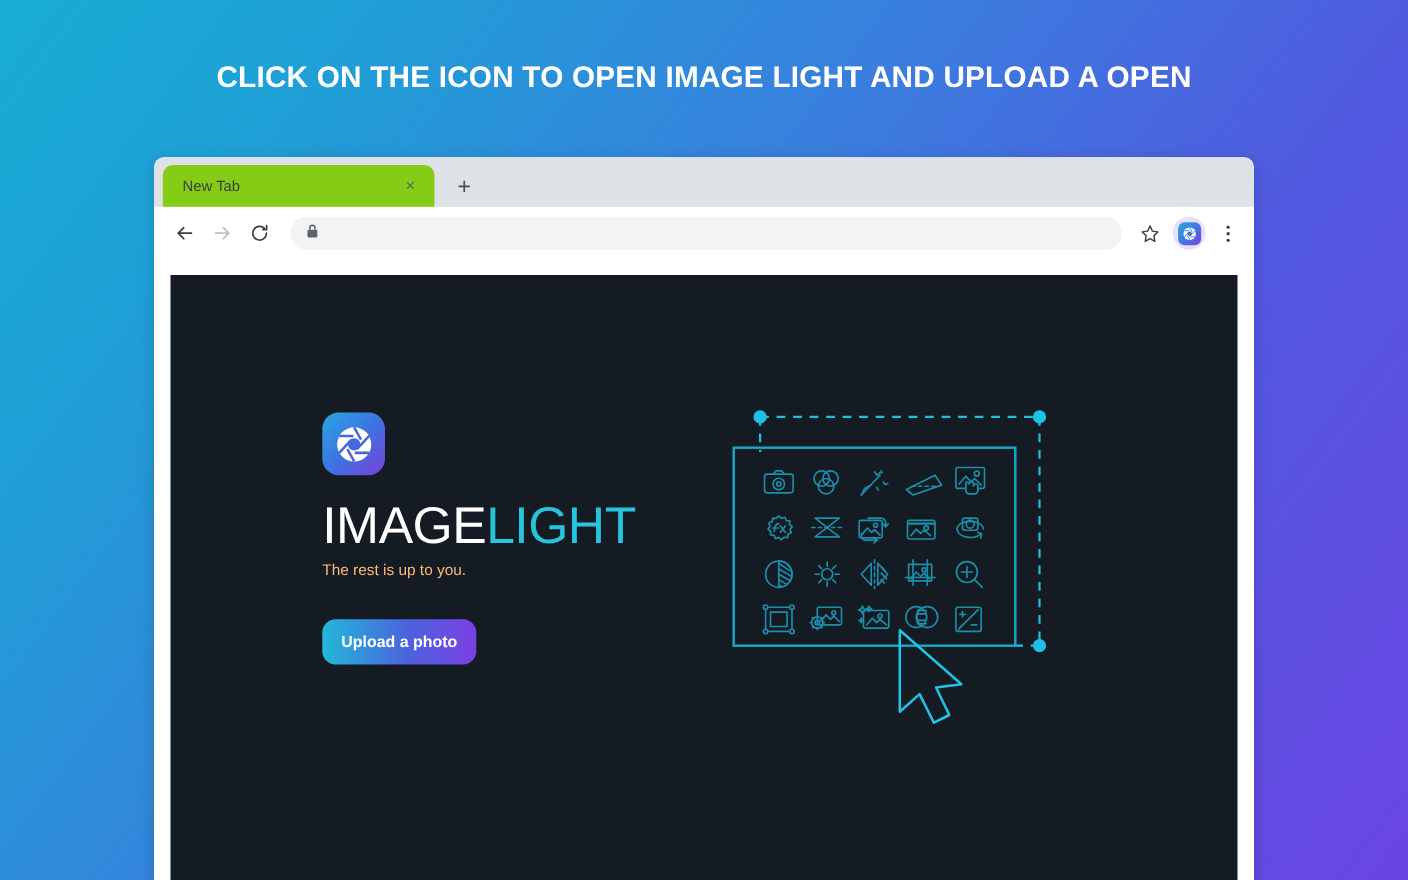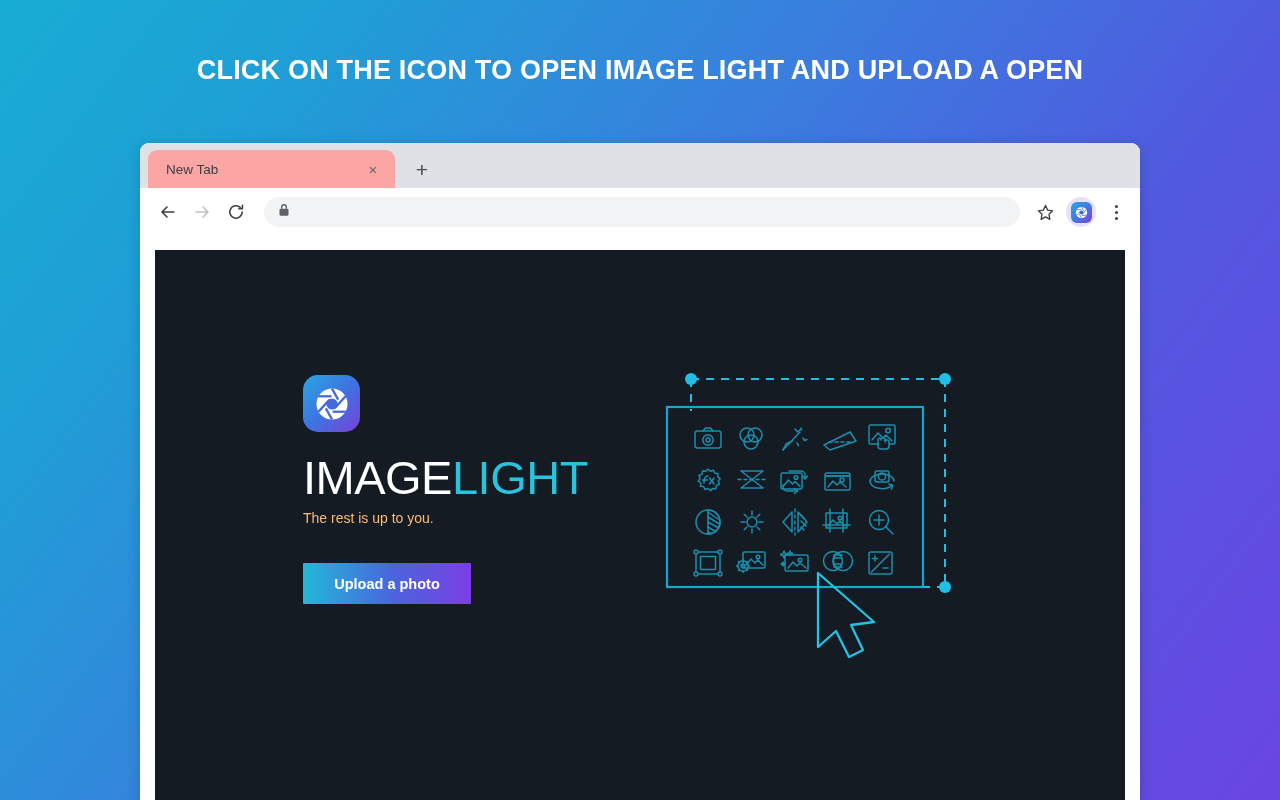--- a/index.html
+++ b/index.html
@@ -40,21 +40,21 @@
   .tabstrip {
     height: 45px;
     background: #dee1e6;
     position: relative;
     display: flex;
     align-items: flex-end;
     padding-left: 8px;
   }
   .tab {
     width: 247px; height: 38px;
-    background: #fca5a5;
+    background: #84cc16;
     border-radius: 9px 9px 0 0;
     display: flex;
     align-items: center;
     padding: 0 12px 0 18px;
     position: relative;
   }
   .tab-title {
     flex: 1;
     font-size: 13.5px;
     color: #3c4043;
@@ -155,21 +155,21 @@
   .app {
     width: 100%; height: 100%;
     background: #151b23;
     position: relative;
     overflow: hidden;
   }
 
   
   .left-block {
     position: absolute;
-    left: 148px; top: 125px;
+    left: 138px; top: 125px;
   }
   .app-logo {
     width: 57px; height: 57px;
     border-radius: 15px;
     background: linear-gradient(135deg, #2aa6e0 0%, #3d74e2 50%, #7a3fd8 100%);
     display: flex; align-items: center; justify-content: center;
   }
   .wordmark {
     margin-top: 22px;
     font-size: 47px;
@@ -180,22 +180,22 @@
   }
   .wm-image { color: #ffffff; }
   .wm-light { color: #29c3dd; }
   .tagline {
     margin-top: 9px;
     font-size: 14px;
     color: #fdba74;
   }
   .upload-btn {
     margin-top: 37px;
-    width: 168px; height: 41px;
-    border-radius: 1px;
+    width: 140px; height: 41px;
+    border-radius: 12px;
     background: linear-gradient(90deg, #22b8d8 0%, #4b63dd 55%, #7b3fe4 100%);
     color: #ffffff;
     font-size: 14.5px;
     font-weight: bold;
     display: flex; align-items: center; justify-content: center;
     border: none;
     font-family: "Liberation Sans", sans-serif;
     text-align: right;
   }
 

